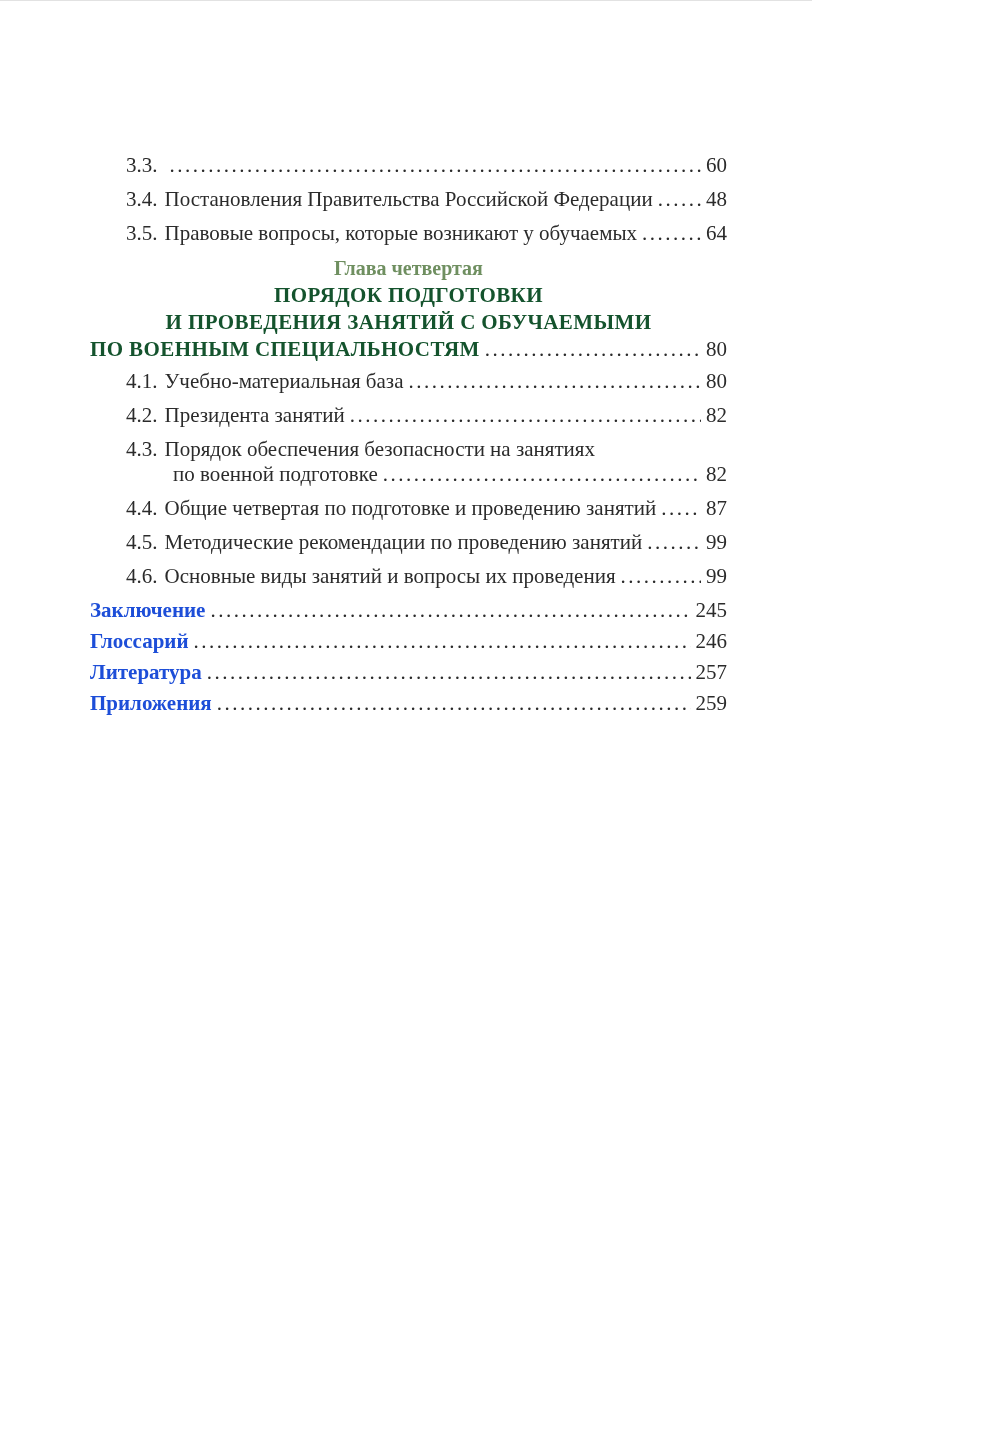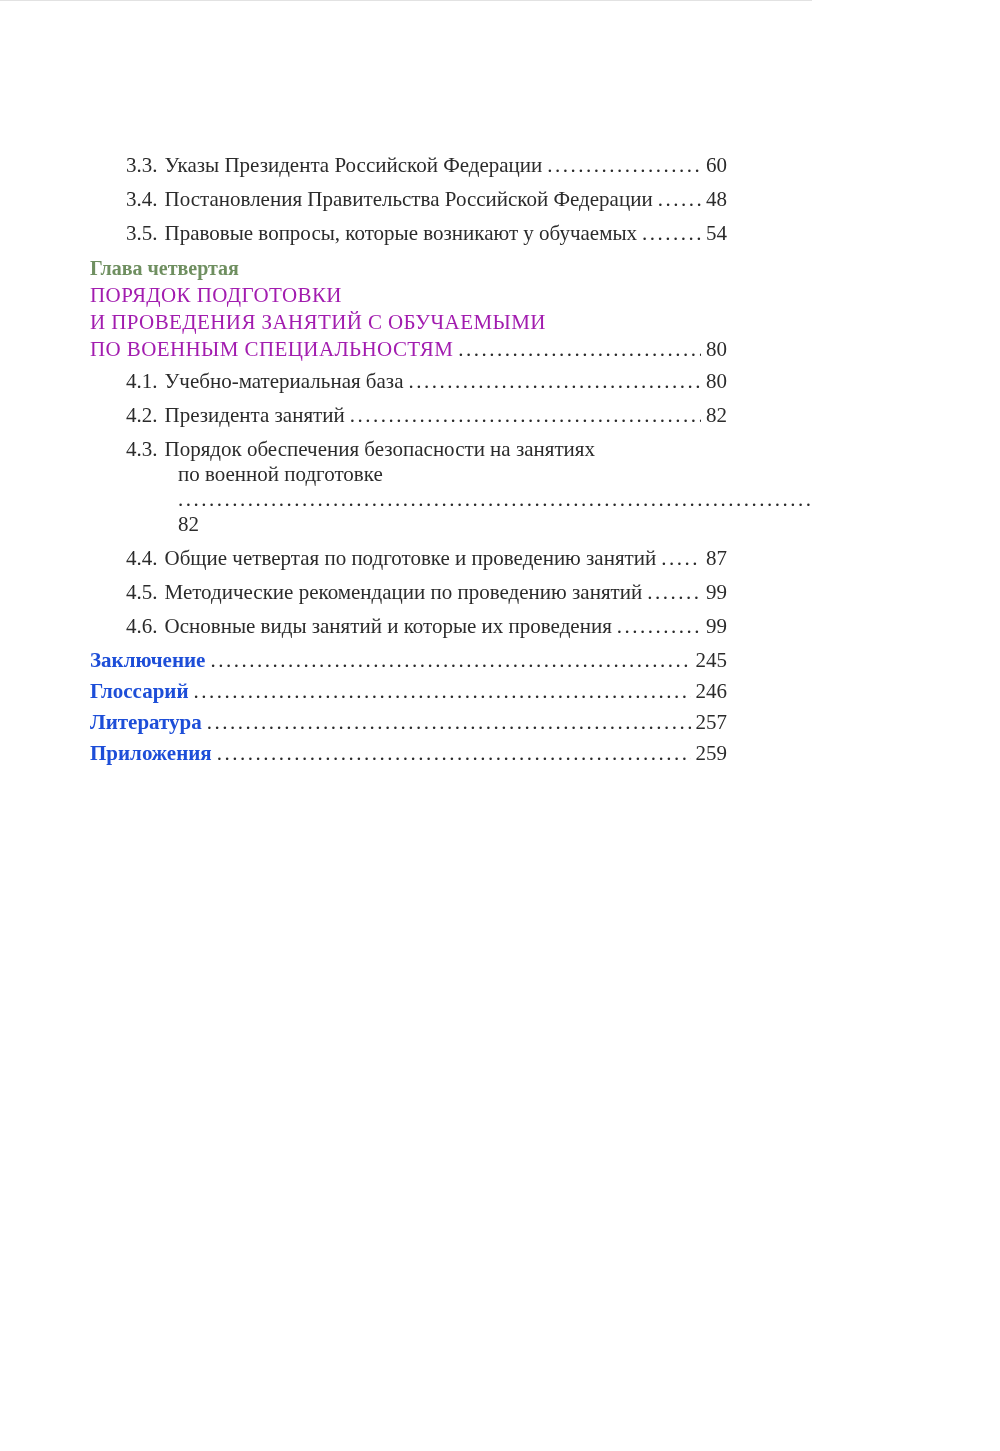--- a/index.html
+++ b/index.html
@@ -8,29 +8,30 @@
     width: 812px;
     height: 1451px;
     background: #ffffff;
     box-sizing: border-box;
     border-top: 1px solid #e2e2e2;
     padding: 152px 85px 0 90px;
     font-family: "Liberation Serif", "DejaVu Serif", serif;
     color: #2b2b2b;
     font-size: 21px;
     overflow: hidden;
+    text-align: center;
   }
   .entry {
     display: flex;
     align-items: baseline;
     line-height: 25px;
     margin-bottom: 9px;
   }
   .entry.sub { padding-left: 36px; }
-  .entry.cont { padding-left: 83px; flex-direction: column; }
+  .entry.cont { padding-left: 83px; }
   .entry.nolead { margin-bottom: 0; }
   .num { white-space: nowrap; margin-right: 7px; }
   .txt { white-space: nowrap; }
   .leader {
     flex: 1;
     overflow: hidden;
     white-space: nowrap;
     margin: 0 5px;
     letter-spacing: 2.5px;
     color: #2b2b2b;
@@ -42,22 +43,22 @@
   .pg { white-space: nowrap; }
 
   .chapter { margin-top: 2px; margin-bottom: 6px; }
   .ch-label {
     color: #6f8f60;
     font-weight: bold;
     font-size: 20px;
     line-height: 27px;
   }
   .ch-line {
-    color: #a21caf;
-    font-weight: normal;
+    color: #14532d;
+    font-weight: bold;
     font-size: 21px;
     letter-spacing: 0.4px;
     line-height: 27px;
   }
   .entry.ch-last { line-height: 27px; margin-bottom: 0; }
 
   .backmatter { margin-top: 9px; }
   .backmatter .entry { line-height: 25px; margin-bottom: 6px; }
   .bm-title {
     color: #1d4ed8;
@@ -66,35 +67,34 @@
   }
 </style>
 </head>
 <body>
 
 <div class="page">
 
   <div>
     <div class="entry sub">
       <span class="num">3.3.</span>
-      <span class="txt">Указы Президента Российской Федерации</span>
       <span class="leader"></span>
       <span class="pg">60</span>
     </div>
     <div class="entry sub">
       <span class="num">3.4.</span>
       <span class="txt">Постановления Правительства Российской Федерации</span>
       <span class="leader"></span>
       <span class="pg">48</span>
     </div>
     <div class="entry sub">
       <span class="num">3.5.</span>
       <span class="txt">Правовые вопросы, которые возникают у обучаемых</span>
       <span class="leader"></span>
-      <span class="pg">54</span>
+      <span class="pg">64</span>
     </div>
   </div>
 
   <div class="chapter">
     <div class="ch-label">Глава четвертая</div>
     <div class="ch-line">ПОРЯДОК ПОДГОТОВКИ</div>
     <div class="ch-line">И ПРОВЕДЕНИЯ ЗАНЯТИЙ С ОБУЧАЕМЫМИ</div>
     <div class="entry ch-last">
       <span class="ch-line txt">ПО ВОЕННЫМ СПЕЦИАЛЬНОСТЯМ</span>
       <span class="leader"></span>
@@ -131,21 +131,21 @@
       <span class="pg">87</span>
     </div>
     <div class="entry sub">
       <span class="num">4.5.</span>
       <span class="txt">Методические рекомендации по проведению занятий</span>
       <span class="leader"></span>
       <span class="pg">99</span>
     </div>
     <div class="entry sub">
       <span class="num">4.6.</span>
-      <span class="txt">Основные виды занятий и которые их проведения</span>
+      <span class="txt">Основные виды занятий и вопросы их проведения</span>
       <span class="leader"></span>
       <span class="pg">99</span>
     </div>
   </div>
 
   <div class="backmatter">
     <div class="entry">
       <span class="bm-title">Заключение</span>
       <span class="leader"></span>
       <span class="pg">245</span>

